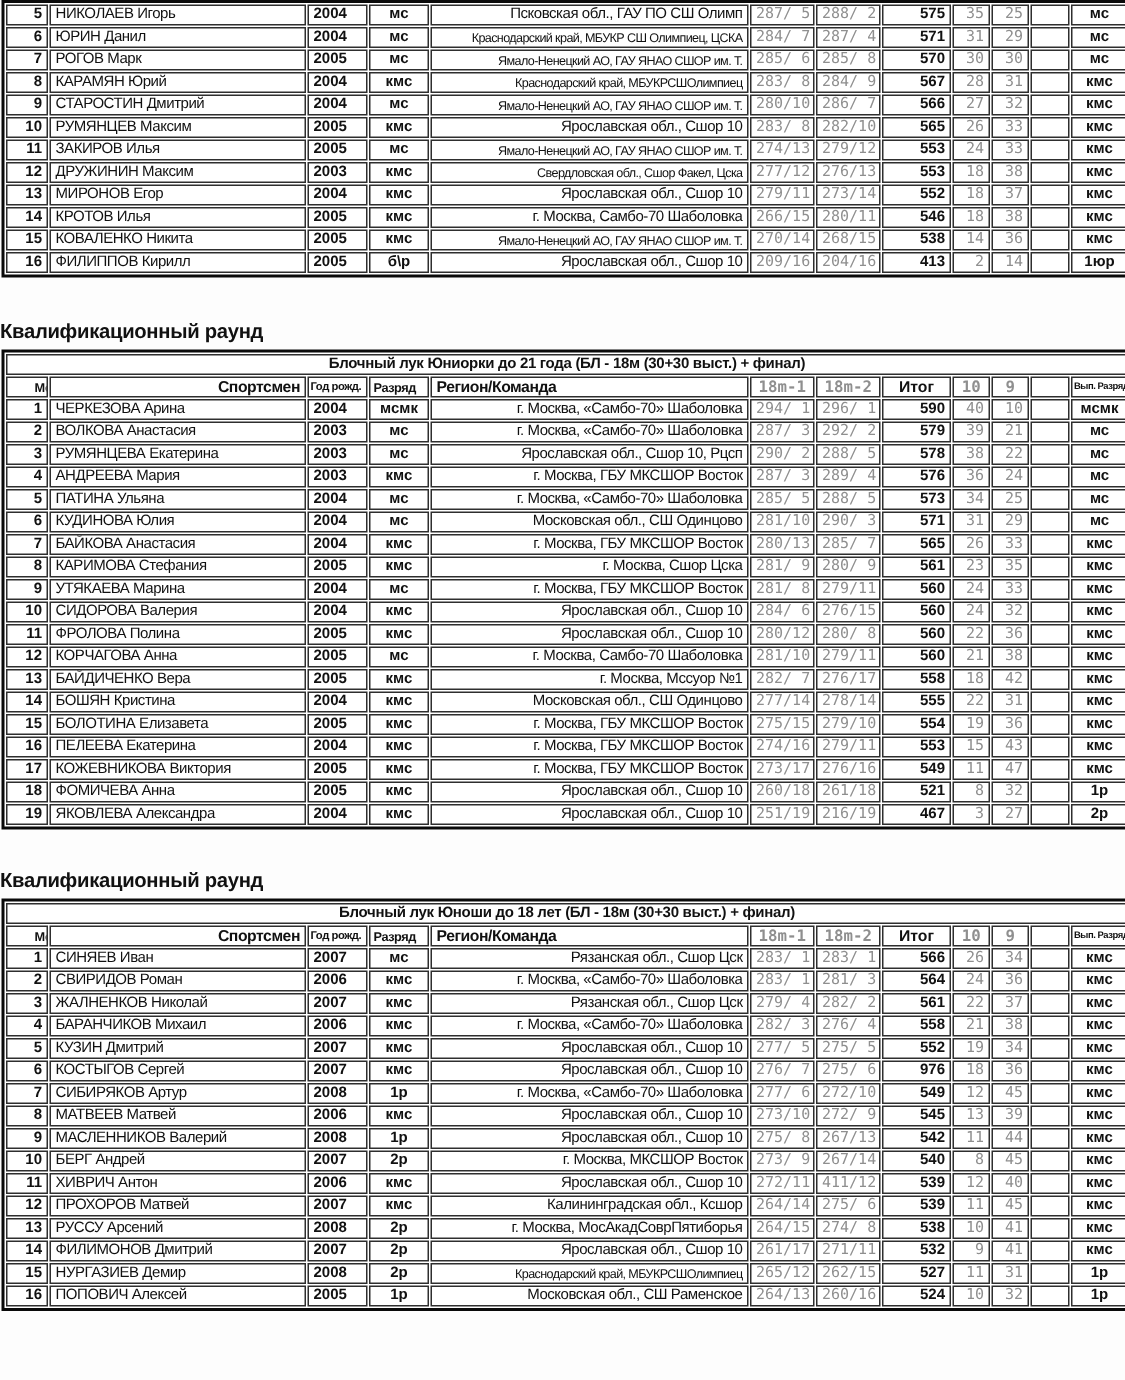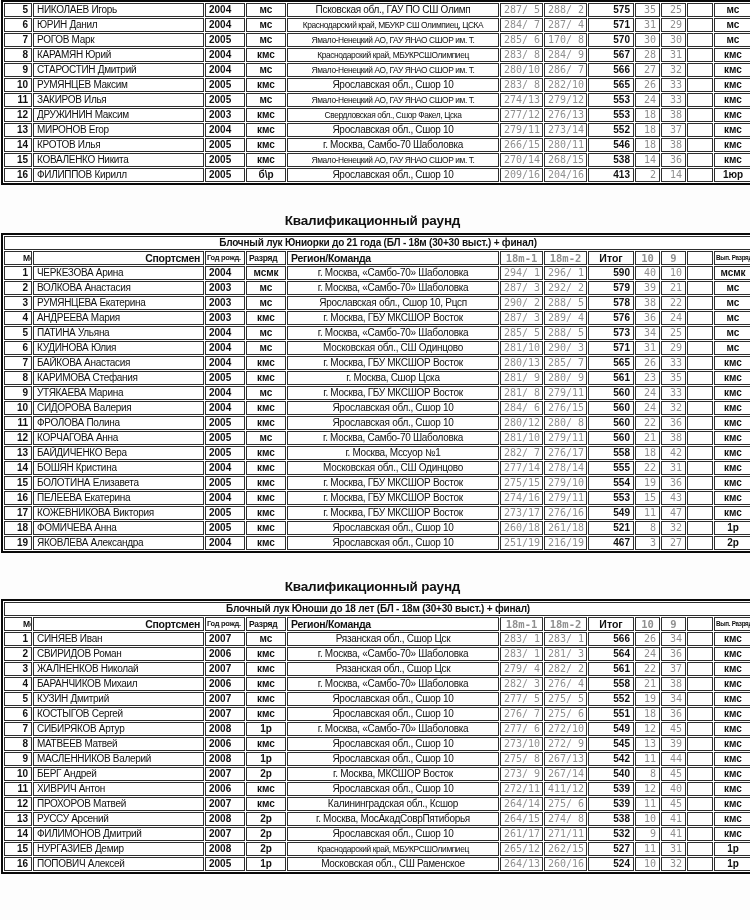--- a/index.html
+++ b/index.html
@@ -67,40 +67,40 @@
   td.hdr.col-score  { font-size: 10.5px; text-align: center; }
   td.hdr.col-total  { font-size: 10.5px; text-align: center; margin-top: 18px; }
   td.hdr.col-tens, td.hdr.col-nines { font-size: 10.5px; text-align: center; }
   td.hdr.col-vyp    { font-size: 6.3px; text-align: center; padding: 0 1px; letter-spacing: -0.3px; }
 
   
   td.col-place  { text-align: right; font-weight: bold; font-size: 11px; padding-right: 4px; }
   td.col-athlete{ text-align: left; letter-spacing: -0.3px; }
   td.col-year   { font-weight: bold; font-size: 9.5px; }
   td.col-rank   { text-align: center; font-weight: bold; font-size: 8.5px; }
-  td.col-region { text-align: center; letter-spacing: -0.3px; }
+  td.col-region { text-align: right; letter-spacing: -0.3px; }
   td.col-region.tight { font-size: 8.4px; letter-spacing: -0.4px; }
   td.col-score  {
     text-align: right; color: #8f8f8f;
     font-family: "DejaVu Sans Mono", monospace;
     font-size: 8.8px; white-space: pre; padding-right: 4px;
   }
   td.col-total  { text-align: right; font-weight: bold; font-size: 11.5px; padding-right: 5px; }
   td.col-tens, td.col-nines {
     text-align: right; color: #8f8f8f;
     font-family: "DejaVu Sans Mono", monospace;
     font-size: 9.5px; padding-right: 4px;
   }
   td.col-spare  { }
   td.col-vyp    { text-align: center; font-weight: bold; font-size: 8.5px; }
 
   .round-label {
     font-weight: bold;
     font-size: 13.5px;
-    text-align: center;
+    text-align: left;
     padding-right: 5px;
     height: 15px;
     line-height: 15px;
     letter-spacing: -0.2px;
   }
   .round-label.first { margin: 28px 0 5px 0; }
   .round-label.second { margin: 26px 0 5px 0; }
 </style>
 </head>
 <body>
@@ -151,21 +151,21 @@
           <td class="col-spare"></td>
           <td class="col-vyp">мс</td>
         </tr>
         <tr>
           <td class="col-place">7</td>
           <td class="col-athlete">РОГОВ Марк</td>
           <td class="col-year">2005</td>
           <td class="col-rank">мс</td>
           <td class="col-region tight">Ямало-Ненецкий АО, ГАУ ЯНАО СШОР им. Т.</td>
           <td class="col-score">285/ 6</td>
-          <td class="col-score">170/ 8</td>
+          <td class="col-score">285/ 8</td>
           <td class="col-total">570</td>
           <td class="col-tens">30</td>
           <td class="col-nines">30</td>
           <td class="col-spare"></td>
           <td class="col-vyp">мс</td>
         </tr>
         <tr>
           <td class="col-place">8</td>
           <td class="col-athlete">КАРАМЯН Юрий</td>
           <td class="col-year">2004</td>
@@ -704,21 +704,21 @@
           <td class="col-vyp">кмс</td>
         </tr>
         <tr>
           <td class="col-place">6</td>
           <td class="col-athlete">КОСТЫГОВ Сергей</td>
           <td class="col-year">2007</td>
           <td class="col-rank">кмс</td>
           <td class="col-region">Ярославская обл., Сшор 10</td>
           <td class="col-score">276/ 7</td>
           <td class="col-score">275/ 6</td>
-          <td class="col-total">551</td>
+          <td class="col-total">976</td>
           <td class="col-tens">18</td>
           <td class="col-nines">36</td>
           <td class="col-spare"></td>
           <td class="col-vyp">кмс</td>
         </tr>
         <tr>
           <td class="col-place">7</td>
           <td class="col-athlete">СИБИРЯКОВ Артур</td>
           <td class="col-year">2008</td>
           <td class="col-rank">1р</td>

